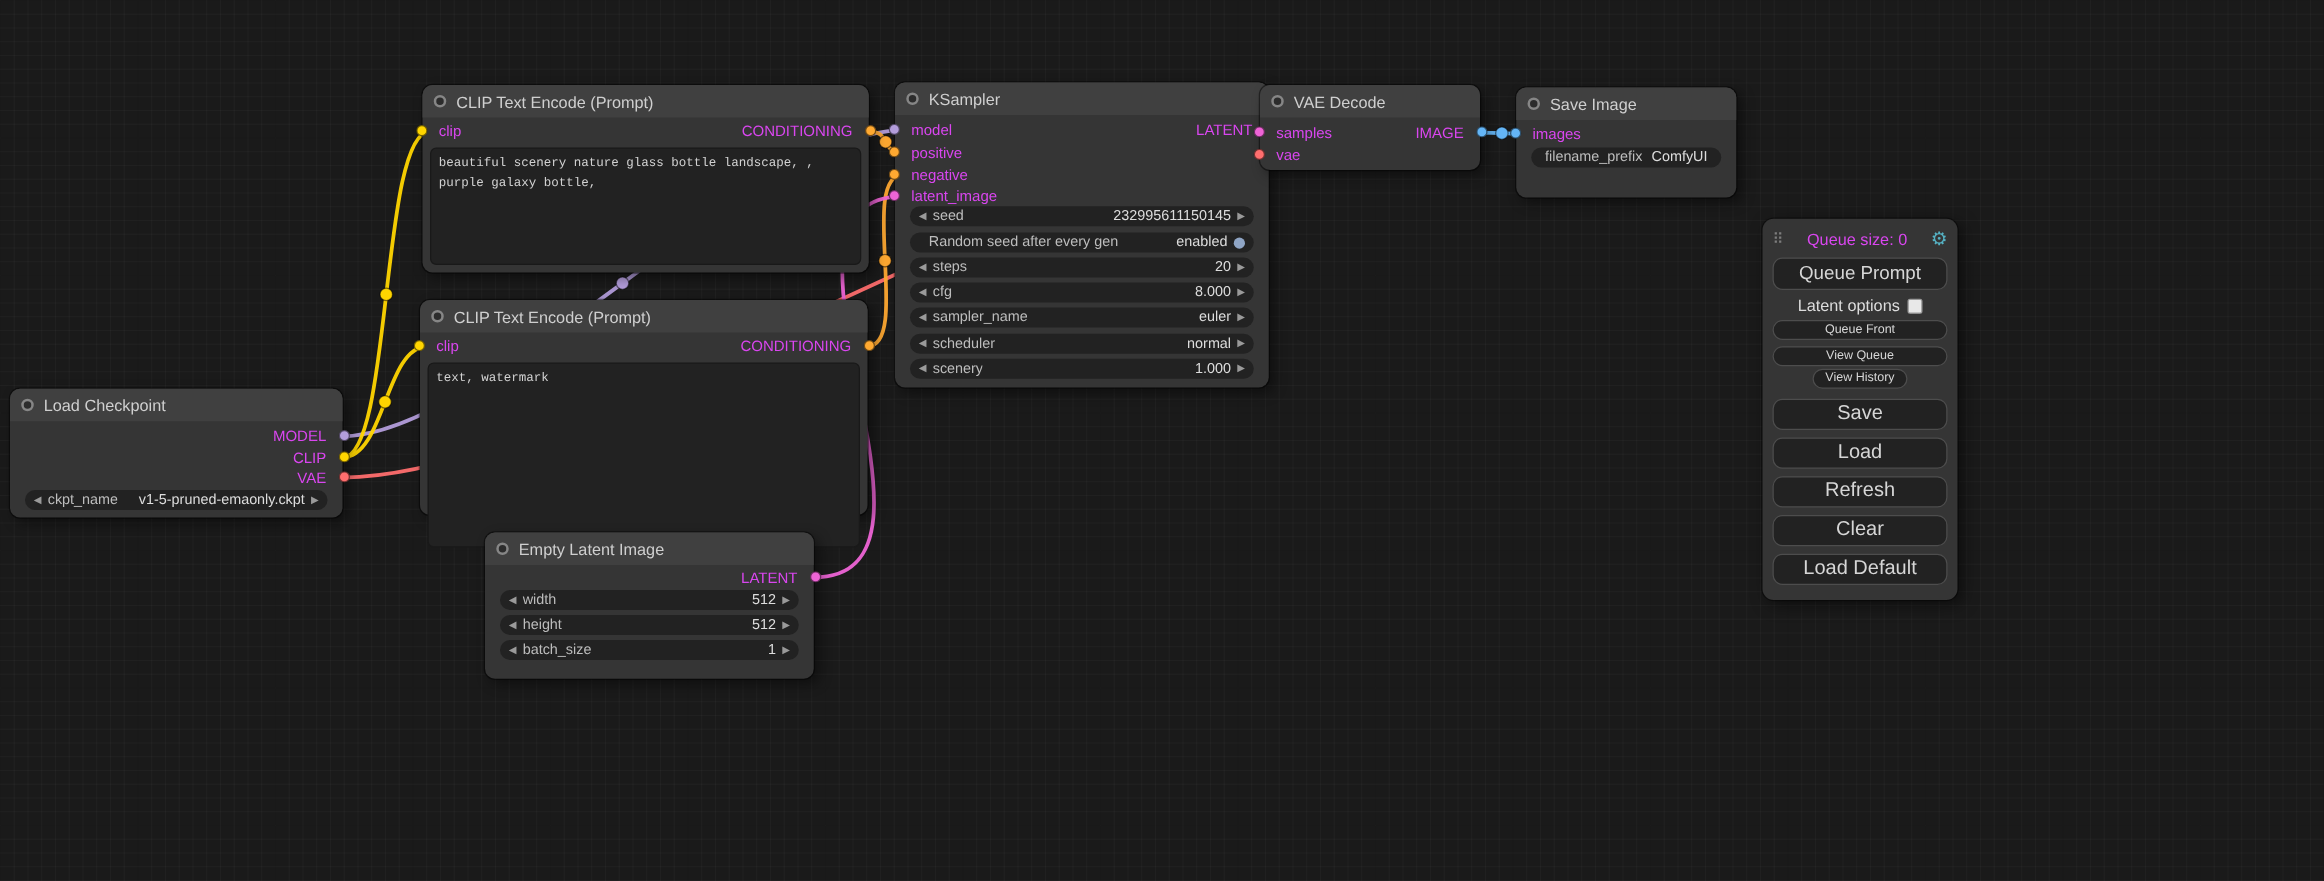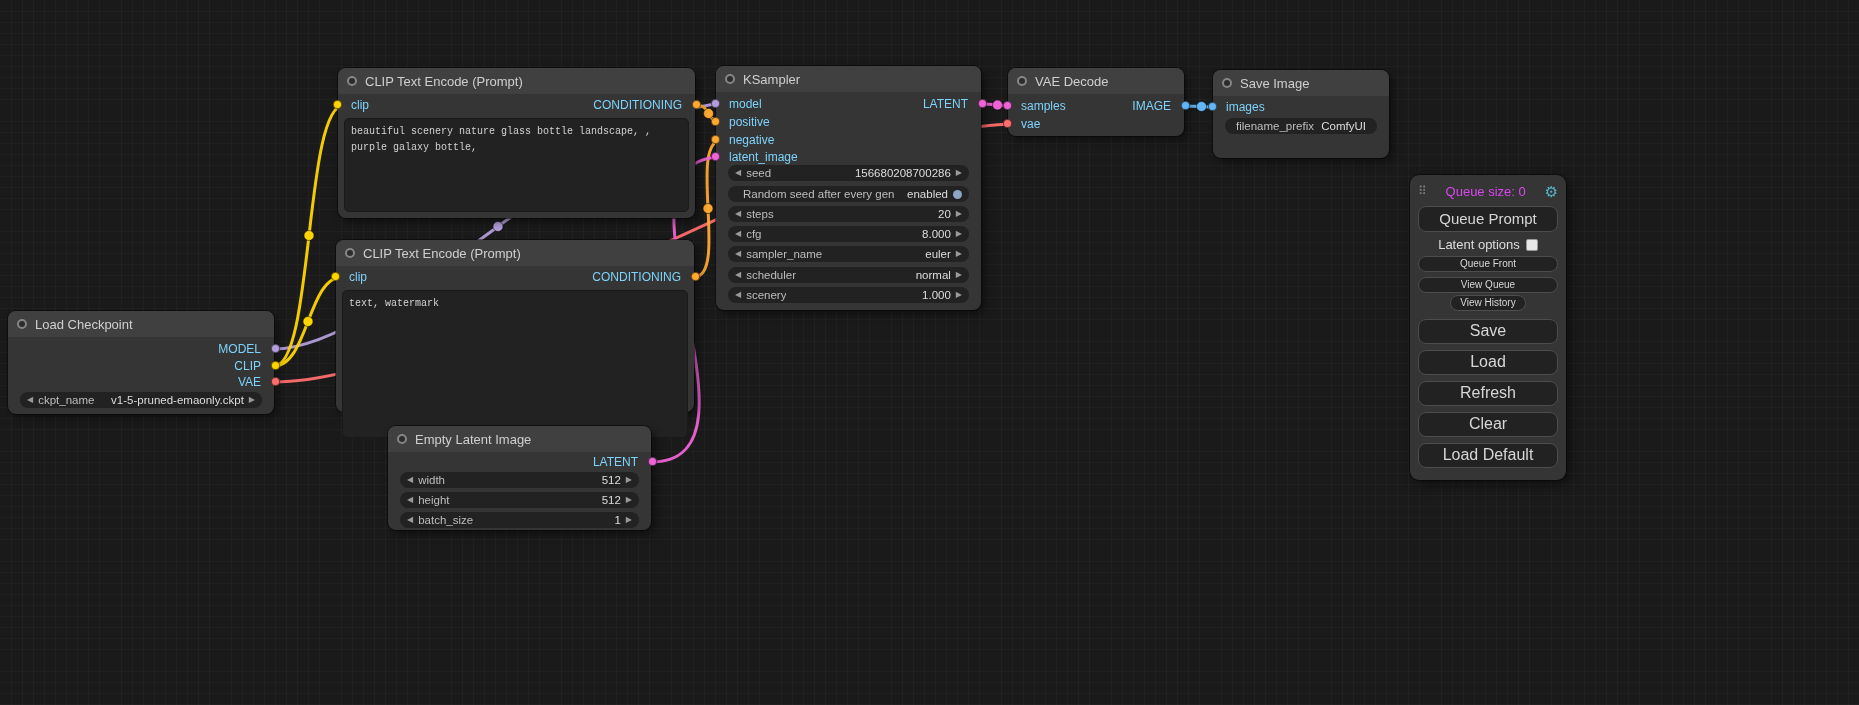--- a/index.html
+++ b/index.html
@@ -40,21 +40,21 @@
     color: #c8c8c8;
   }
   .node-header {
     height: 26px; display: flex; align-items: center; gap: 8px; padding: 0 9px;
     background: #404040; border-radius: 8px 8px 0 0; font-size: 13px; color: #cfcfcf;
   }
   .collapse-dot {
     width: 10px; height: 10px; border: 2px solid #868686; border-radius: 50%;
     background: #2c2c2c; flex: none;
   }
-  .slot { position: absolute; font-size: 12px; line-height: 16px; color: #7dd3fc; white-space: nowrap; }
+  .slot { position: absolute; font-size: 12px; line-height: 16px; color: #d946ef; white-space: nowrap; }
   .slot.in { left: 13px; }
   .slot.out { right: 13px; }
   .slot-dot {
     position: absolute; width: 9px; height: 9px; border-radius: 50%;
     border: 1px solid rgba(0,0,0,0.55);
   }
   .slot-dot.in { left: -5px; }
   .slot-dot.out { right: -6px; }
   .c-model { background: var(--c-model); }
   .c-clip { background: var(--c-clip); }
@@ -166,21 +166,21 @@
       <span class="collapse-dot"></span>
       <span>CLIP Text Encode (Prompt)</span>
     </div>
     <span class="slot in" style="top:29px;">clip</span>
     <span class="slot-dot in c-clip" style="top:32px;"></span>
     <span class="slot out" style="top:29px;">CONDITIONING</span>
     <span class="slot-dot out c-cond" style="top:32px;"></span>
     <textarea class="prompt" style="top: 50px; height: 148px; font-family: Liberation Mono, monospace;" spellcheck="false">text, watermark</textarea>
   </div>
 
-  <div class="node" style="left:388px;top:426px;width:263px;height:104px;">
+  <div class="node" style="left:388px;top:426px;width:263px;height:117px;">
     <div class="node-header">
       <span class="collapse-dot"></span>
       <span>Empty Latent Image</span>
     </div>
     <span class="slot out" style="top:28px;">LATENT</span>
     <span class="slot-dot out c-latent" style="top:31px;"></span>
     <div class="widget" style="top:46px;">
       <span class="arrow">◀</span>
       <span class="wlabel">width</span>
       <span class="wvalue">512</span>
@@ -193,40 +193,40 @@
       <span class="arrow">▶</span>
     </div>
     <div class="widget" style="top:86px;">
       <span class="arrow">◀</span>
       <span class="wlabel">batch_size</span>
       <span class="wvalue">1</span>
       <span class="arrow">▶</span>
     </div>
   </div>
 
-  <div class="node" style="left:716px;top:66px;width:265px;height:244px;">
+  <div class="node" style="left:716px;top:66px;width:299px;height:244px;">
     <div class="node-header">
       <span class="collapse-dot"></span>
       <span>KSampler</span>
     </div>
     <span class="slot in" style="top:30px;">model</span>
     <span class="slot-dot in c-model" style="top:33px;"></span>
     <span class="slot in" style="top:48px;">positive</span>
     <span class="slot-dot in c-cond" style="top:51px;"></span>
     <span class="slot in" style="top:66px;">negative</span>
     <span class="slot-dot in c-cond" style="top:69px;"></span>
     <span class="slot in" style="top:83px;">latent_image</span>
     <span class="slot-dot in c-latent" style="top:86px;"></span>
     <span class="slot out" style="top:30px;">LATENT</span>
     <span class="slot-dot out c-latent" style="top:33px;"></span>
 
     <div class="widget" style="top:99px;">
       <span class="arrow">◀</span>
       <span class="wlabel">seed</span>
-      <span class="wvalue">156680208700286</span>
+      <span class="wvalue">232995611150145</span>
       <span class="arrow">▶</span>
     </div>
     <div class="widget" style="top:120px;">
       <span class="wlabel" style="margin-left:8px;">Random seed after every gen</span>
       <span class="wvalue">enabled</span>
       <span class="toggle-dot"></span>
     </div>
     <div class="widget" style="top:140px;">
       <span class="arrow">◀</span>
       <span class="wlabel">steps</span>

